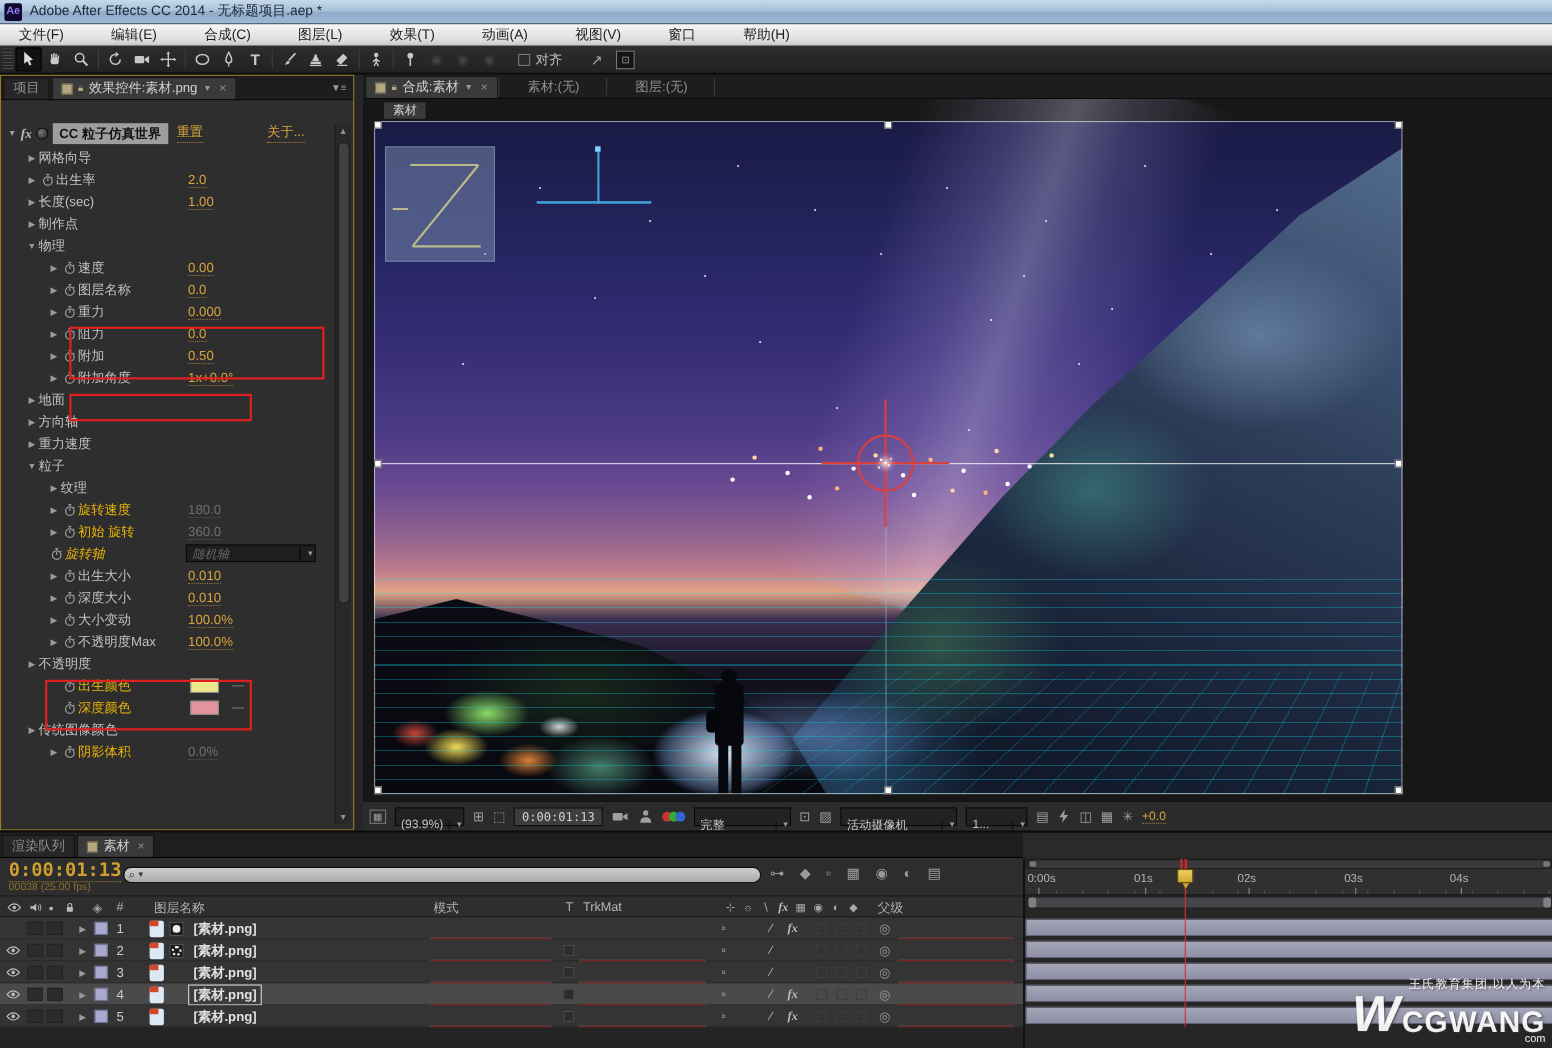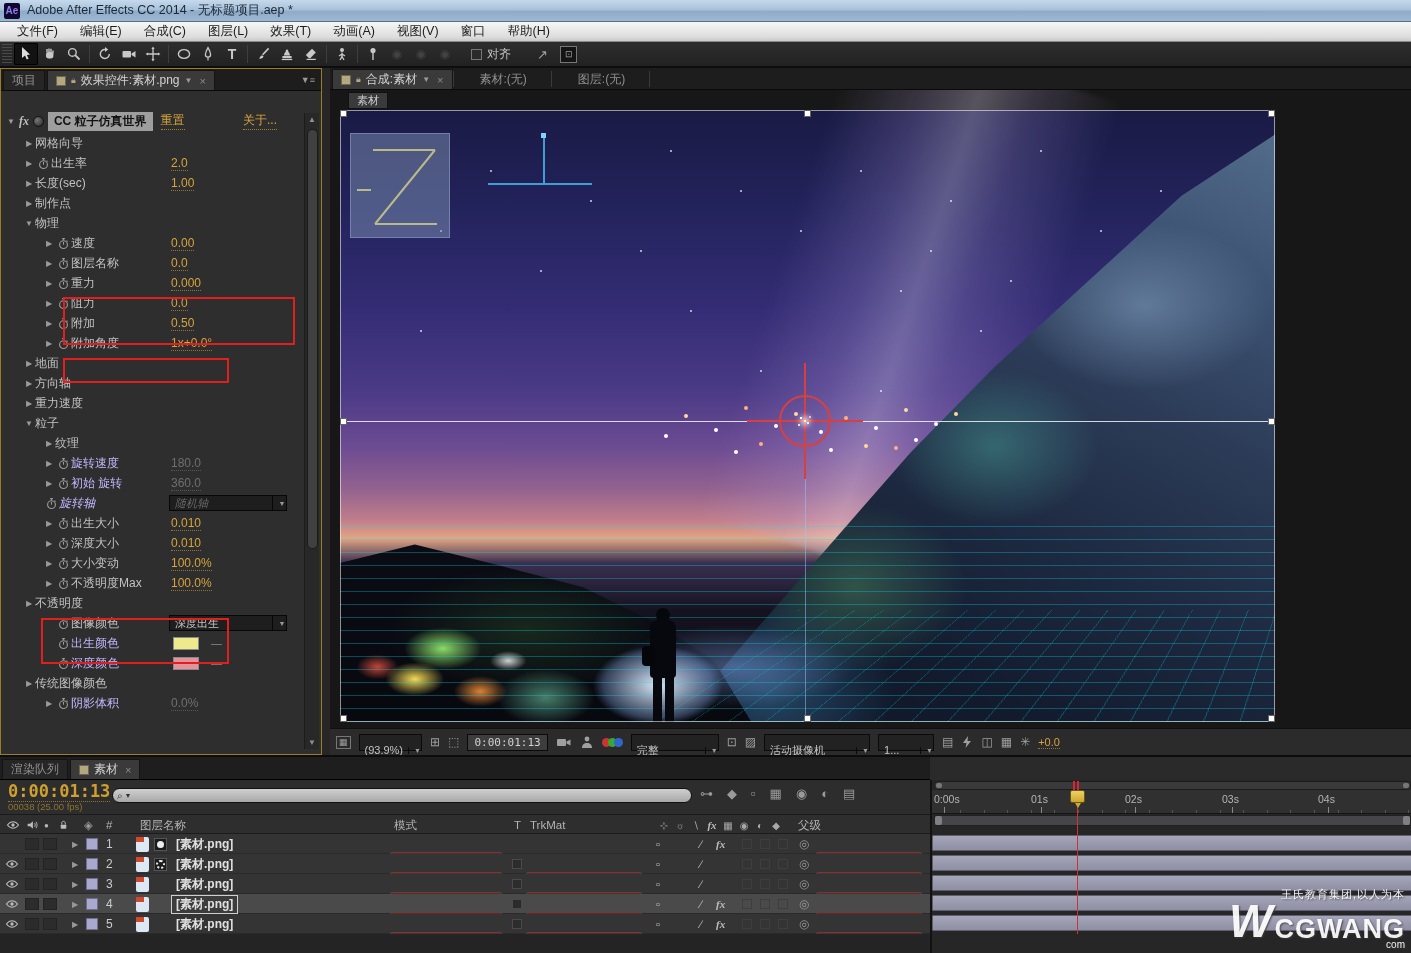--- a/index.html
+++ b/index.html
@@ -2,21 +2,21 @@
 <html><head>
 <meta charset="utf-8">
 <style>
 *{margin:0;padding:0;box-sizing:border-box;font-family:"Liberation Sans",sans-serif;}
 html,body{background:#000;}
 #app{position:relative;width:1411px;height:953px;overflow:hidden;background:#262626;font-size:12px;color:#c8c8c8;-webkit-user-select:none;user-select:none;}
 
 #titlebar{position:absolute;left:0;top:0;width:1411px;height:22px;background:linear-gradient(180deg,#c6d9ec 0%,#a9c2da 45%,#8fabc9 55%,#9db8d2 100%);display:flex;align-items:center;gap:7px;padding-left:4px;border-bottom:1px solid #5a6d80;}
 .ae-badge{width:16px;height:16px;background:#10082e;color:#8f7ff0;font-size:10px;font-weight:bold;display:flex;align-items:center;justify-content:center;border-radius:2px;}
 #titlebar .t{color:#1b2836;font-size:12.5px;}
-#menubar{position:absolute;left:0;top:22px;width:1411px;height:20px;background:linear-gradient(180deg,#f7f7f7,#dcdcdc 80%,#c9c9c9);display:flex;align-items:center;padding-left:6px;border-bottom:1px solid #8a8a8a;}
+#menubar{position:absolute;left:0;top:22px;width:1411px;height:20px;background:linear-gradient(180deg,#f7f7f7,#dcdcdc 80%,#c9c9c9);display:flex;align-items:center;padding-left:6px;border-bottom:1px solid #8a8a8a;gap:21px;}
 .menu-item{color:#1c1c1c;font-size:12.5px;padding:0 11px;height:100%;display:flex;align-items:center;cursor:default;}
 #toolbar{position:absolute;left:0;top:42px;width:1411px;height:26px;background:linear-gradient(180deg,#2d2d2d,#222);border-bottom:2px solid #0d0d0d;display:flex;align-items:center;}
 .grip{width:10px;height:20px;margin:0 2px;background:repeating-linear-gradient(180deg,#4a4a4a 0 1px,transparent 1px 3px);}
 .tool{width:24px;height:22px;display:flex;align-items:center;justify-content:center;border-radius:2px;}
 .tool.active{background:#121212;box-shadow:inset 0 0 0 1px #000;}
 .tool.dim{opacity:.35;}
 .tsep{width:1px;height:18px;background:#3e3e3e;margin:0 3px;}
 .chk{width:11px;height:11px;border:1px solid #777;background:#2a2a2a;margin:0 5px 0 14px;}
 .snap-label{color:#c4c4c4;}
 
@@ -35,21 +35,21 @@
 #fx-effhead .fxball{width:11px;height:11px;border-radius:50%;background:radial-gradient(circle at 35% 35%,#777,#222);margin:0 4px;border:1px solid #111;}
 .effname{background:#9e9e9e;color:#121212;font-weight:bold;padding:1px 6px;margin-right:8px;}
 .hotlink{color:#d7a43d;border-bottom:1px dotted rgba(215,164,61,.7);}
 #fx-effhead .about{position:absolute;right:44px;}
 #fx-effhead .scrollup{position:absolute;right:8px;color:#8f8f8f;font-size:9px;}
 #fx-rows{position:absolute;left:0;top:64px;width:300px;height:620px;}
 .fx-row{position:relative;height:20px;display:flex;align-items:center;}
 .fx-row .arr{width:12px;font-size:8px;color:#9a9a9a;text-align:center;flex:none;}
 .fx-row .sw{width:16px;flex:none;display:flex;justify-content:center;}
 .fx-row .lbl{color:#c2c2c2;white-space:nowrap;}
-.fx-row.gray .lbl{color:#c4b5fd;}
+.fx-row.gray .lbl{color:#eab308;}
 .hotval{position:absolute;left:170px;color:#d7a43d;border-bottom:1px dotted rgba(215,164,61,.6);}
 .fx-row.gray .hotval{color:#6f6f6f;border-bottom-color:#555;}
 .dd{position:absolute;left:168px;width:118px;height:16px;background:#1e1e1e;border:1px solid #070707;display:flex;align-items:center;font-size:11px;color:#c6c6c6;}
 .dd span{padding-left:5px;flex:1;}
 .dd .btn{width:14px;height:100%;border-left:1px solid #070707;color:#999;font-size:7px;display:flex;align-items:center;justify-content:center;flex:none;}
 .fx-row.gray .dd{color:#676767;}
 .swatch{position:absolute;left:172px;width:26px;height:13px;border:1px solid #8a8a8a;}
 .nonedash{position:absolute;left:210px;color:#8a8a8a;font-size:11px;}
 .annot{position:absolute;border:2px solid #e01f1f;z-index:5;}
 #fx-scroll{position:absolute;right:2px;top:44px;width:15px;height:636px;background:#282828;border-left:1px solid #1c1c1c;}
@@ -519,34 +519,20 @@
               <path d="M8 9.4 L8 6 M6.3 2 L9.7 2 M8 2 L8 4 M11.8 4.6 L13 5.8" stroke="#9a9a9a" stroke-width="1.3" fill="none"></path>
             </svg>
           </span>
           <span class="lbl">不透明度Max</span>
           <span class="hotval">100.0%</span>
         </div>
         <div class="fx-row" style="padding-left: 22px;">
           <span class="arr">▶</span>
           <span class="lbl">不透明度</span>
         </div>
-        <div class="fx-row" style="padding-left: 42px;">
-          <span class="arr"></span>
-          <span class="sw">
-            <svg width="13" height="13" viewBox="0 0 16 16">
-              <circle cx="8" cy="9.4" r="4.8" fill="none" stroke="#9a9a9a" stroke-width="1.4"></circle>
-              <path d="M8 9.4 L8 6 M6.3 2 L9.7 2 M8 2 L8 4 M11.8 4.6 L13 5.8" stroke="#9a9a9a" stroke-width="1.3" fill="none"></path>
-            </svg>
-          </span>
-          <span class="lbl">图像颜色</span>
-          <div class="dd">
-            <span>深度出生</span>
-            <span class="btn">▼</span>
-          </div>
-        </div>
         <div class="fx-row gray" style="padding-left: 42px;">
           <span class="arr"></span>
           <span class="sw">
             <svg width="13" height="13" viewBox="0 0 16 16">
               <circle cx="8" cy="9.4" r="4.8" fill="none" stroke="#9a9a9a" stroke-width="1.4"></circle>
               <path d="M8 9.4 L8 6 M6.3 2 L9.7 2 M8 2 L8 4 M11.8 4.6 L13 5.8" stroke="#9a9a9a" stroke-width="1.3" fill="none"></path>
             </svg>
           </span>
           <span class="lbl">出生颜色</span>
           <div class="swatch" style="background: rgb(239, 233, 141);"></div>

